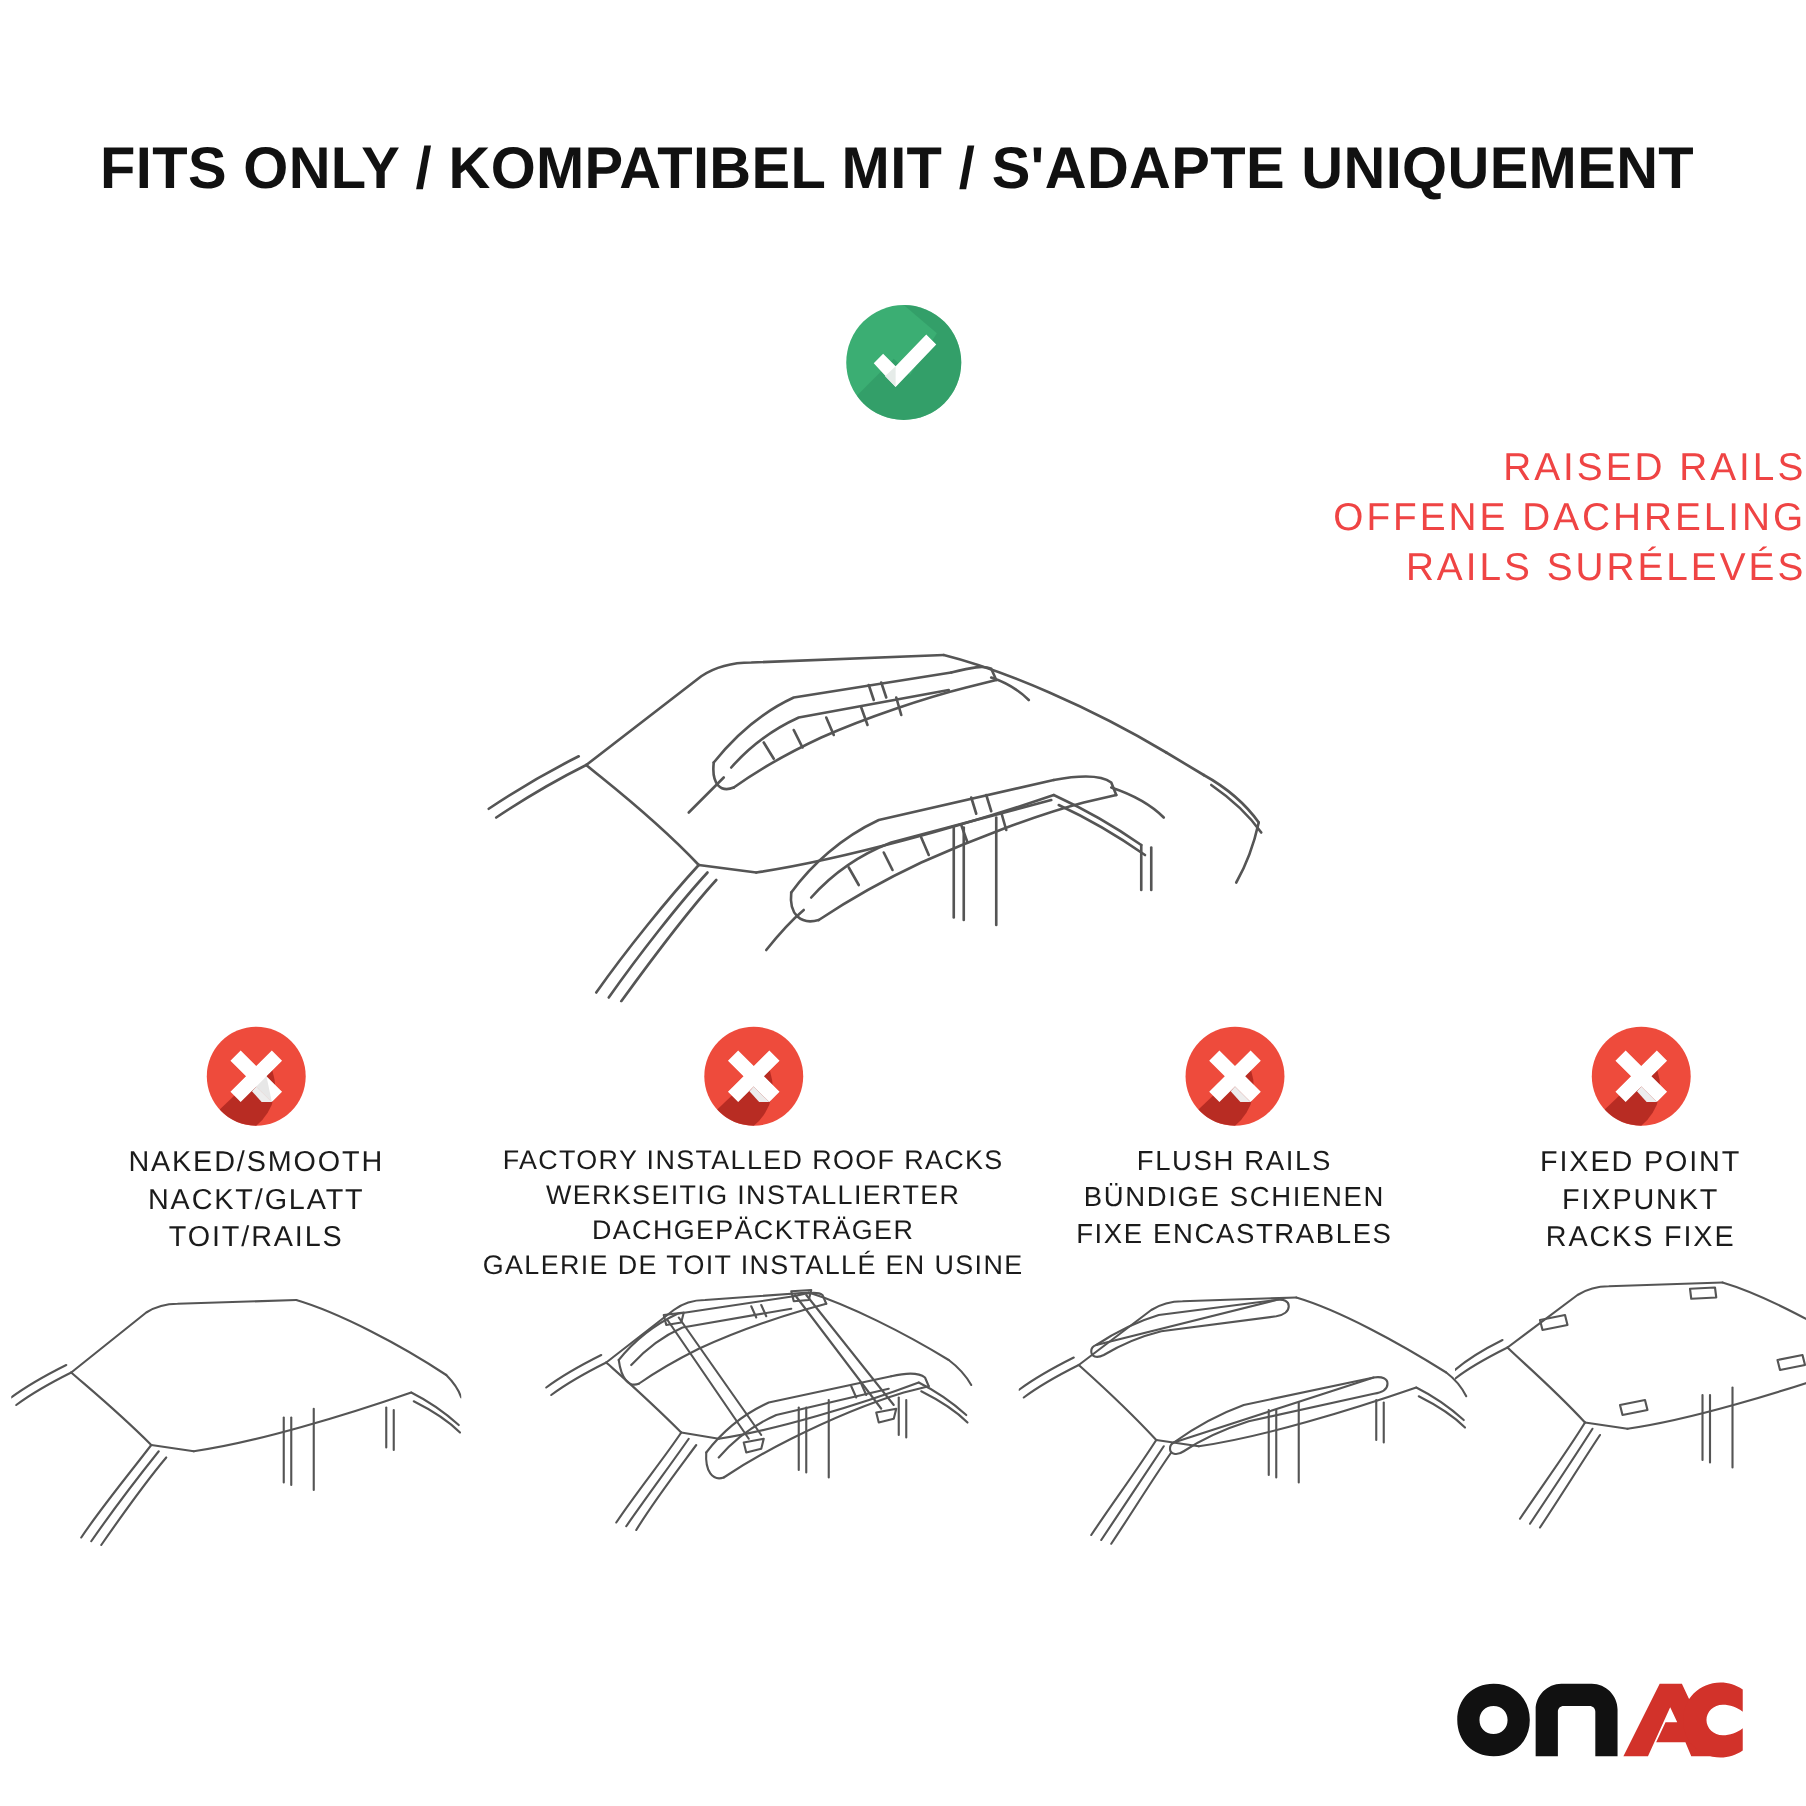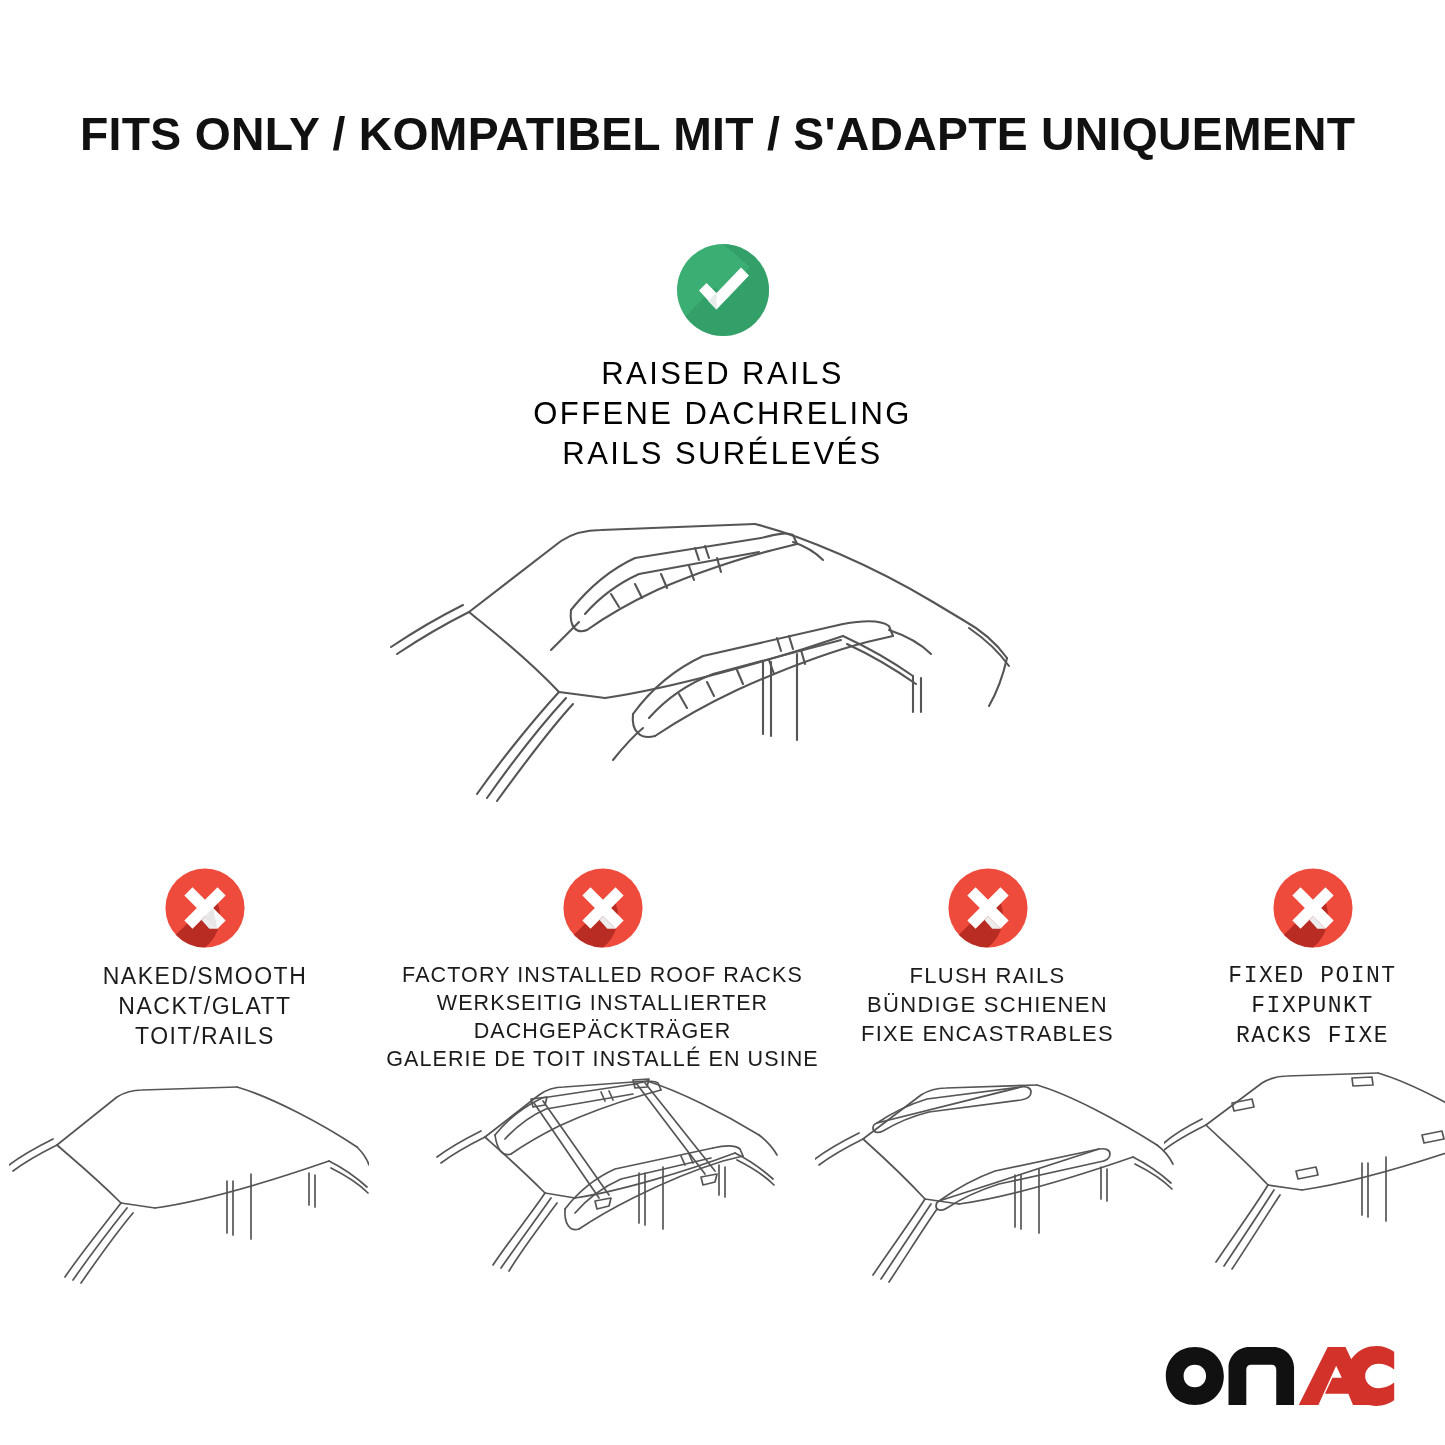--- a/index.html
+++ b/index.html
@@ -32,53 +32,53 @@
   .hero{
     position:absolute;
     left:0; top:240px; width:1445px;
   }
   .hero-badge{
     width:100px;height:100px;margin:0 auto;
     display:block;
   }
   .hero-labels{
     margin-top:14px;
-    text-align:center;
+    text-align:right;
     font-weight:300;
     font-size:31px;
     line-height:40px;
     letter-spacing:2.4px;
-    color:#000000;
+    color:#ef4444;
   }
   .hero-labels div{white-space:nowrap;}
 
   .hero-art{
     position:absolute;
     left:50%;
     transform:translateX(-50%);
     top:262px;
     width:700px;height:300px;
   }
 
   
   .row{
     position:absolute;
-    left:0; top:865px; width:1445px;
+    left:0; top:818px; width:1445px;
     display:flex;
   }
   .cell{
     position:relative;
     display:flex;
     flex-direction:column;
     align-items:center;
   }
   .cell.c0{width:410px;}
   .cell.c1{width:385px;}
   .cell.c2{width:385px;}
-  .cell.c3{width:265px;font-family:Liberation Mono, monospace;}
+  .cell.c3{width:265px;}
 
   .x-badge{width:86px;height:86px;display:block;}
 
   .cell-labels{
     margin-top:10px;
     text-align:center;
     font-weight:300;
     font-size:23px;
     line-height:30px;
     letter-spacing:1.5px;

